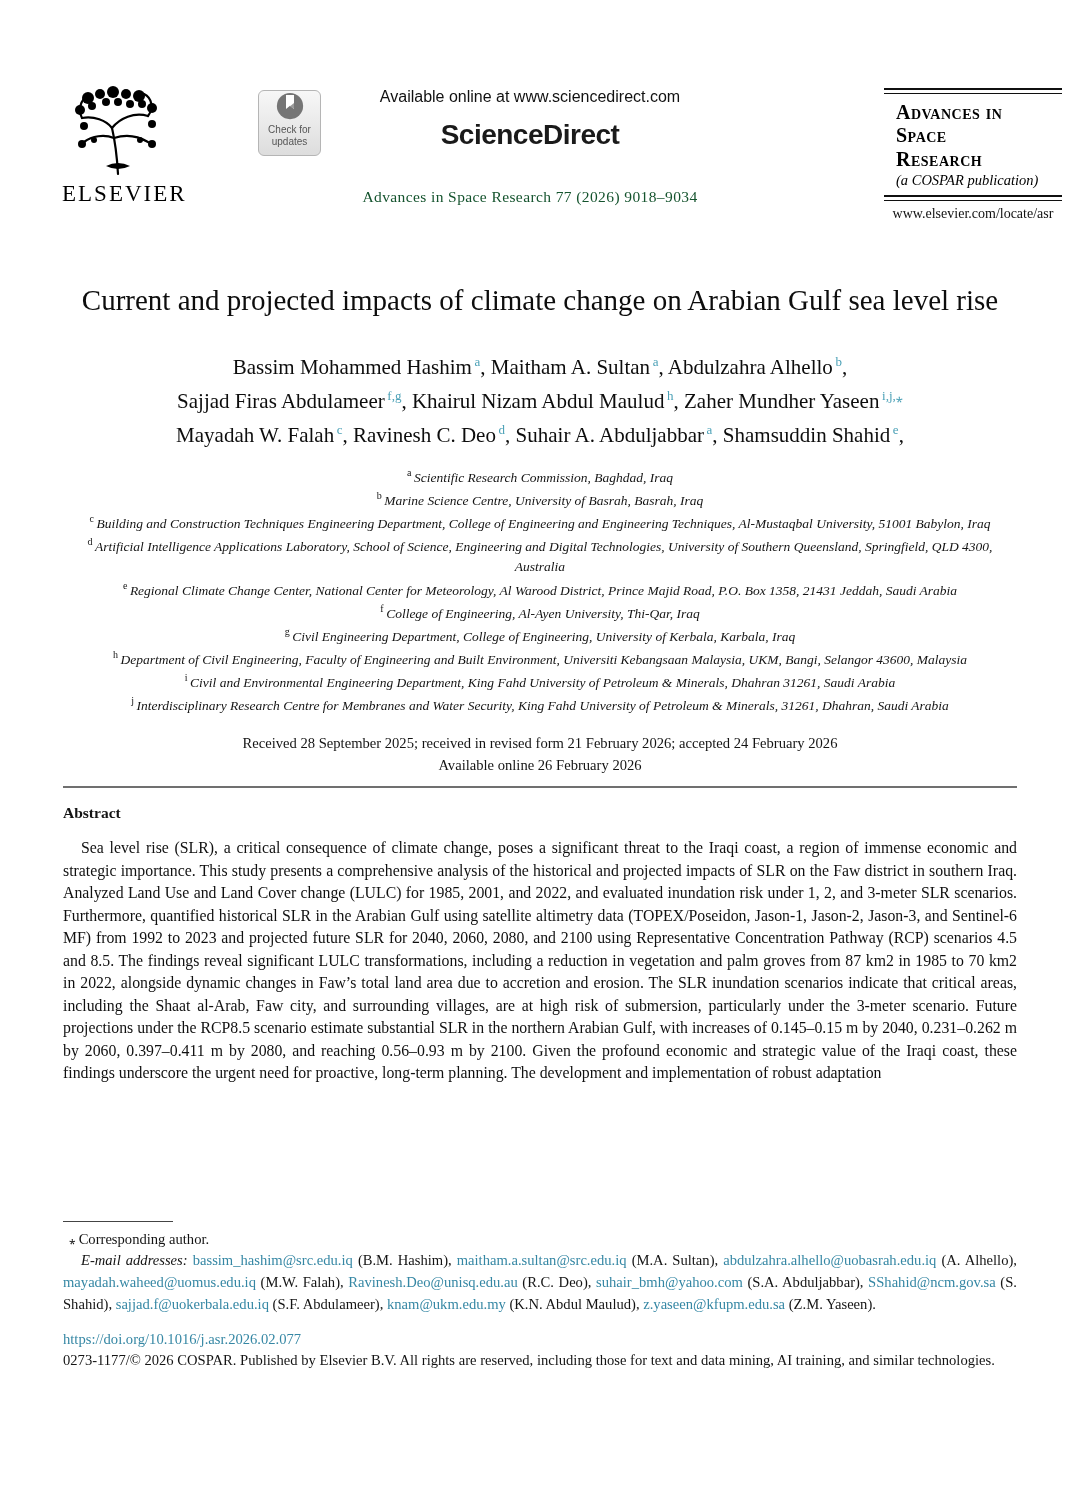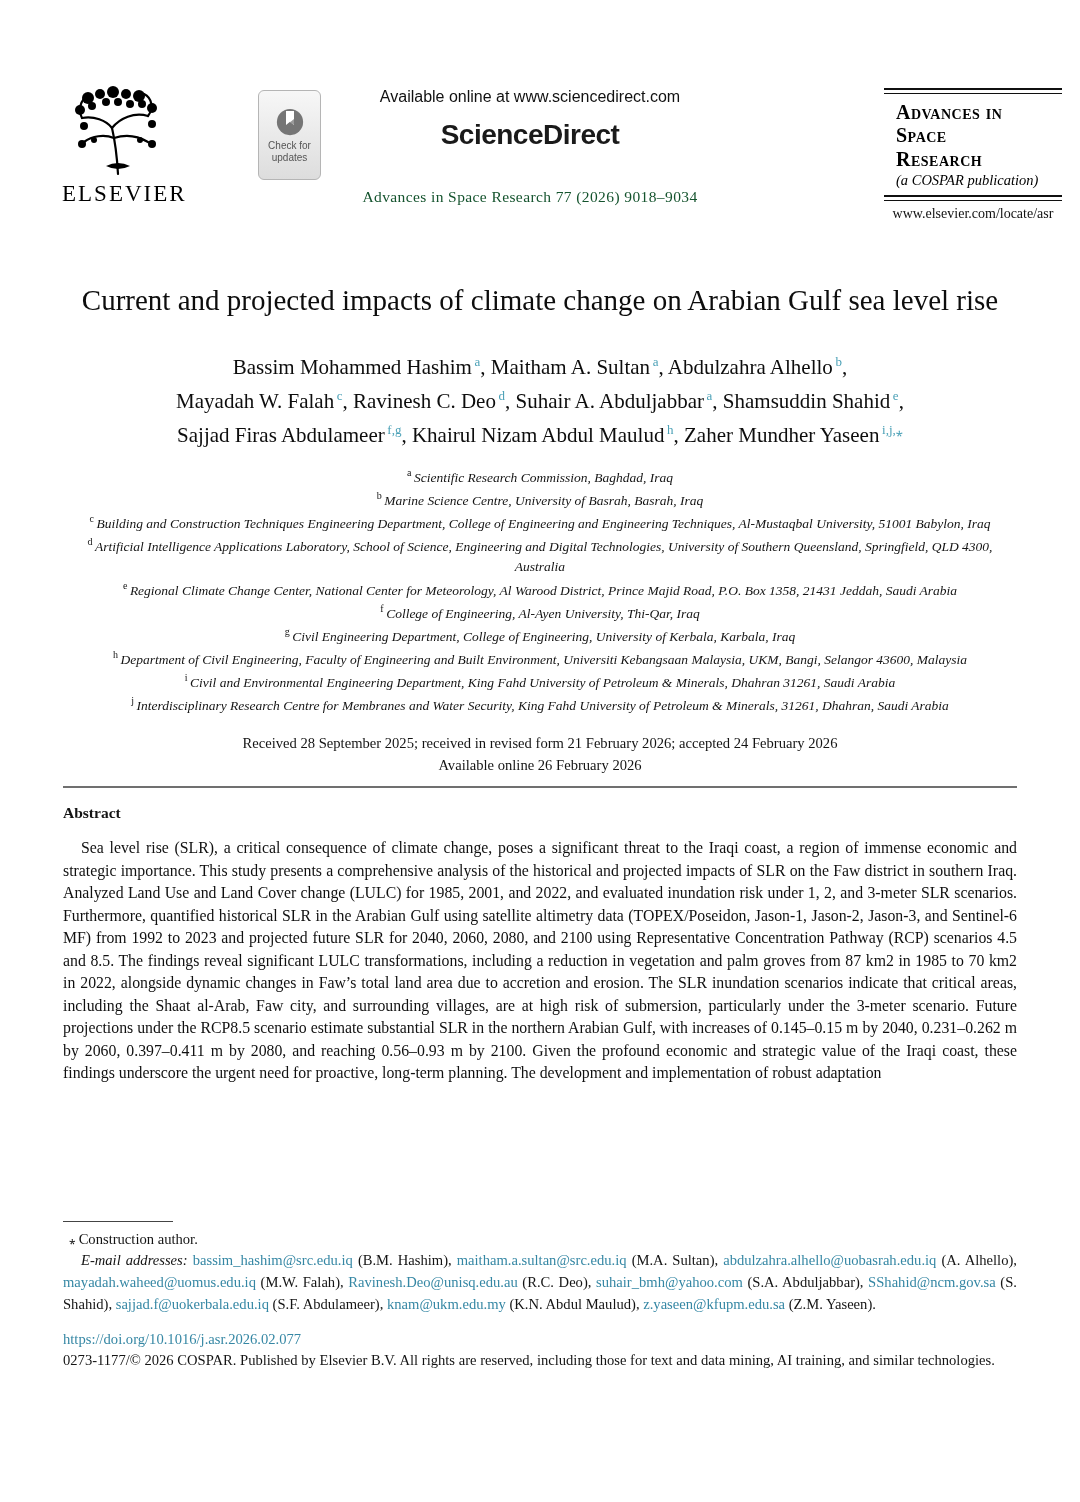--- a/index.html
+++ b/index.html
@@ -8,24 +8,24 @@
 
   .page { position:absolute; inset:0; }
 
   
   .masthead { position:absolute; top:0; left:0; width:1080px; height:250px; }
 
   .logo-block { position:absolute; left:62px; top:86px; width:112px; text-align:center; }
   .tree { display:block; margin:0 auto; }
   .elsevier-word { font-size:23px; letter-spacing:2px; margin-top:1px; color:#000; }
 
-  .check-badge { position:absolute; left:258px; top:90px; width:63px; height:90px;
+  .check-badge { position:absolute; left:258px; top:90px; width:63px; height:66px;
     border:1px solid #b5b5b5; border-radius:6px;
     background:linear-gradient(#f7f7f7,#dddddd);
-    display:flex; flex-direction:column; align-items:center; justify-content:center;
+    display:flex; flex-direction:column; align-items:center; justify-content:flex-start;
     gap:3px; cursor:pointer; }
   .cm-text { font-family:"Liberation Sans", sans-serif; font-size:10px; line-height:1.15;
     color:#555; text-align:center; }
 
   .center-col { position:absolute; left:330px; top:88px; width:400px; text-align:center; }
   .avail { font-family:"Liberation Sans", sans-serif; font-size:16px; color:#111; }
   .sd-logo { font-family:"Liberation Sans", sans-serif; font-weight:bold; font-size:28px;
     letter-spacing:-0.5px; color:#1a1a1a; margin-top:13px; }
   .citation { display:block; margin-top:37px; font-size:15.5px; color:#14532d;
     letter-spacing:0.4px; text-decoration:none; }
@@ -138,22 +138,22 @@
       <div class="jtag">(a COSPAR publication)</div>
       <div class="dbl-rule"></div>
     </div>
     <a class="locate" href="#">www.elsevier.com/locate/asr</a>
   </div>
 
   <div class="front">
     <h1 class="title">Current and projected impacts of climate change on Arabian Gulf sea level rise</h1>
     <div class="authors" id="authors">
         <div><span>Bassim Mohammed Hashim</span><sup> a</sup><span>, </span><span>Maitham A. Sultan</span><sup> a</sup><span>, </span><span>Abdulzahra Alhello</span><sup> b</sup><span>, </span></div>
+        <div><span>Sajjad Firas Abdulameer</span><sup> f,g</sup><span>, </span><span>Khairul Nizam Abdul Maulud</span><sup> h</sup><span>, </span><span>Zaher Mundher Yaseen</span><sup> i,j,⁎</sup></div>
         <div><span>Mayadah W. Falah</span><sup> c</sup><span>, </span><span>Ravinesh C. Deo</span><sup> d</sup><span>, </span><span>Suhair A. Abduljabbar</span><sup> a</sup><span>, </span><span>Shamsuddin Shahid</span><sup> e</sup><span>, </span></div>
-        <div><span>Sajjad Firas Abdulameer</span><sup> f,g</sup><span>, </span><span>Khairul Nizam Abdul Maulud</span><sup> h</sup><span>, </span><span>Zaher Mundher Yaseen</span><sup> i,j,⁎</sup></div>
       </div>
     <div class="affils" id="affils">
         <div><sup>a </sup><span class="affil-text">Scientific Research Commission, Baghdad, Iraq</span></div>
         <div><sup>b </sup><span class="affil-text">Marine Science Centre, University of Basrah, Basrah, Iraq</span></div>
         <div><sup>c </sup><span class="affil-text">Building and Construction Techniques Engineering Department, College of Engineering and Engineering Techniques, Al-Mustaqbal University, 51001 Babylon, Iraq</span></div>
         <div><sup>d </sup><span class="affil-text">Artificial Intelligence Applications Laboratory, School of Science, Engineering and Digital Technologies, University of Southern Queensland, Springfield, QLD 4300, Australia</span></div>
         <div><sup>e </sup><span class="affil-text">Regional Climate Change Center, National Center for Meteorology, Al Warood District, Prince Majid Road, P.O. Box 1358, 21431 Jeddah, Saudi Arabia</span></div>
         <div><sup>f </sup><span class="affil-text">College of Engineering, Al-Ayen University, Thi-Qar, Iraq</span></div>
         <div><sup>g </sup><span class="affil-text">Civil Engineering Department, College of Engineering, University of Kerbala, Karbala, Iraq</span></div>
         <div><sup>h </sup><span class="affil-text">Department of Civil Engineering, Faculty of Engineering and Built Environment, Universiti Kebangsaan Malaysia, UKM, Bangi, Selangor 43600, Malaysia</span></div>
@@ -167,19 +167,19 @@
   </div>
 
   <div class="abstract-wrap">
     <hr class="abstract-rule">
     <div class="abstract-head">Abstract</div>
     <p class="abstract-text">Sea level rise (SLR), a critical consequence of climate change, poses a significant threat to the Iraqi coast, a region of immense economic and strategic importance. This study presents a comprehensive analysis of the historical and projected impacts of SLR on the Faw district in southern Iraq. Analyzed Land Use and Land Cover change (LULC) for 1985, 2001, and 2022, and evaluated inundation risk under 1, 2, and 3-meter SLR scenarios. Furthermore, quantified historical SLR in the Arabian Gulf using satellite altimetry data (TOPEX/Poseidon, Jason-1, Jason-2, Jason-3, and Sentinel-6 MF) from 1992 to 2023 and projected future SLR for 2040, 2060, 2080, and 2100 using Representative Concentration Pathway (RCP) scenarios 4.5 and 8.5. The findings reveal significant LULC transformations, including a reduction in vegetation and palm groves from 87 km2 in 1985 to 70 km2 in 2022, alongside dynamic changes in Faw’s total land area due to accretion and erosion. The SLR inundation scenarios indicate that critical areas, including the Shaat al-Arab, Faw city, and surrounding villages, are at high risk of submersion, particularly under the 3-meter scenario. Future projections under the RCP8.5 scenario estimate substantial SLR in the northern Arabian Gulf, with increases of 0.145–0.15 m by 2040, 0.231–0.262 m by 2060, 0.397–0.411 m by 2080, and reaching 0.56–0.93 m by 2100. Given the profound economic and strategic value of the Iraqi coast, these findings underscore the urgent need for proactive, long-term planning. The development and implementation of robust adaptation</p>
   </div>
 
   <div class="footer">
     <div class="fn-rule"></div>
-    <div class="corr-line"><span class="star">⁎</span><span>Construction author.</span></div>
+    <div class="corr-line"><span class="star">⁎</span><span>Corresponding author.</span></div>
     <p class="emails" id="emails"><span class="email-label">E-mail addresses: </span><a class="email-link" href="#">bassim_hashim@src.edu.iq</a><span> (B.M. Hashim), </span><a class="email-link" href="#">maitham.a.sultan@src.edu.iq</a><span> (M.A. Sultan), </span><a class="email-link" href="#">abdulzahra.alhello@uobasrah.edu.iq</a><span> (A. Alhello), </span><a class="email-link" href="#">mayadah.waheed@uomus.edu.iq</a><span> (M.W. Falah), </span><a class="email-link" href="#">Ravinesh.Deo@unisq.edu.au</a><span> (R.C. Deo), </span><a class="email-link" href="#">suhair_bmh@yahoo.com</a><span> (S.A. Abduljabbar), </span><a class="email-link" href="#">SShahid@ncm.gov.sa</a><span> (S. Shahid), </span><a class="email-link" href="#">sajjad.f@uokerbala.edu.iq</a><span> (S.F. Abdulameer), </span><a class="email-link" href="#">knam@ukm.edu.my</a><span> (K.N. Abdul Maulud), </span><a class="email-link" href="#">z.yaseen@kfupm.edu.sa</a><span> (Z.M. Yaseen).</span></p>
     <a class="doi" href="#">https://doi.org/10.1016/j.asr.2026.02.077</a>
     <p class="copyright">0273-1177/© 2026 COSPAR. Published by Elsevier B.V. All rights are reserved, including those for text and data mining, AI training, and similar technologies.</p>
   </div>
 
 </div>
 
 </body></html>

